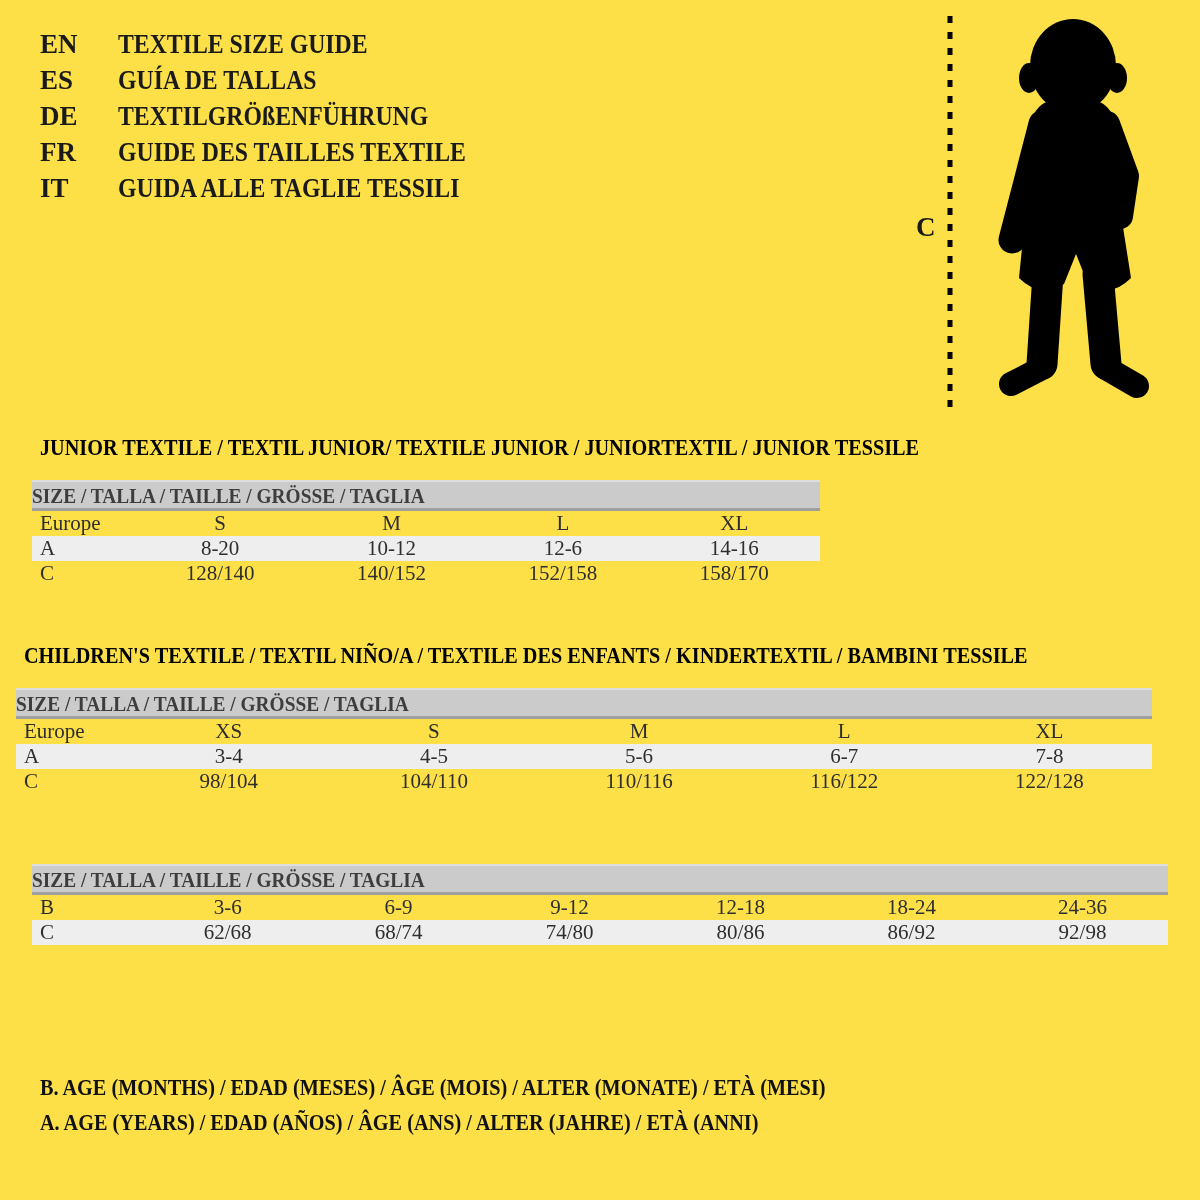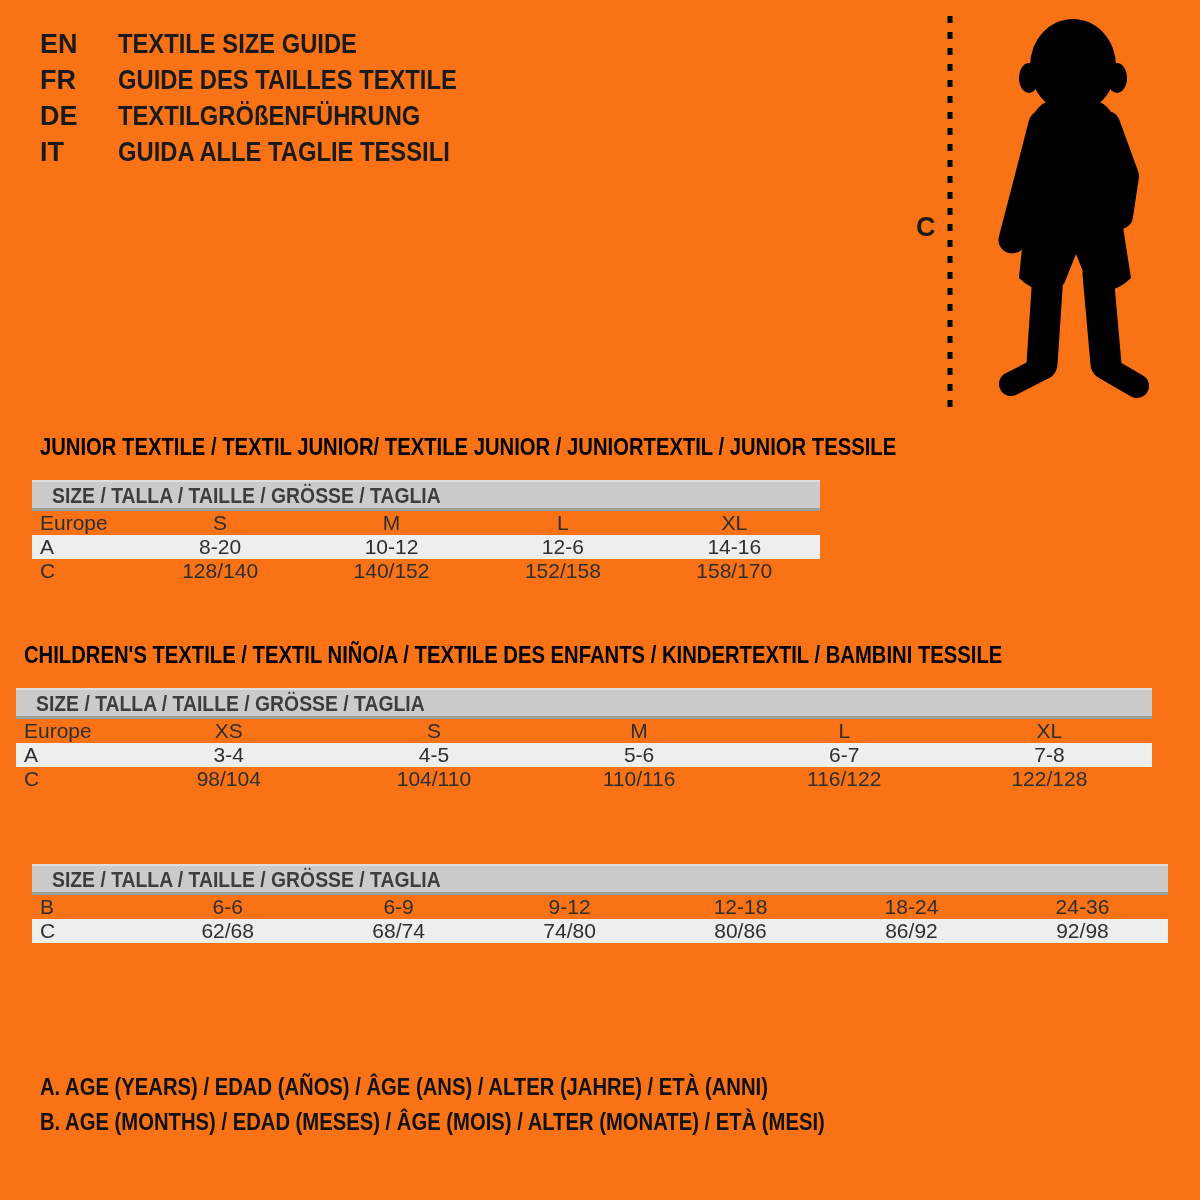--- a/index.html
+++ b/index.html
@@ -1,19 +1,19 @@
 <!DOCTYPE html>
 <html><head>
 <meta charset="utf-8">
 <style>
   * { margin:0; padding:0; box-sizing:border-box; }
   html,body { background:#ffffff; }
   body { width:1200px; height:1200px; position:relative; overflow:hidden;
          font-family:"Liberation Sans", sans-serif; color:#1a1a1a; }
-  .page { position:absolute; inset:0; background:#f97316; }
+  .page { position:absolute; inset:0; background:#fde047;font-family:Liberation Serif, serif; }
 
   .cond { display:inline-block; transform:scaleX(0.88); transform-origin:0 50%; white-space:nowrap; }
 
   
   .langs { position:absolute; left:40px; top:26px; }
   .lang-row { display:flex; height:36px; align-items:center; }
   .lang-code { width:78px; font-size:27px; font-weight:bold; }
   .lang-title { font-size:27px; font-weight:bold; }
 
   
@@ -22,21 +22,21 @@
   .figure svg { position:absolute; left:42px; top:0; }
 
   
   .section { position:absolute; }
   .sec-junior   { left:32px; top:434px;  width:788px; }
   .sec-children { left:16px; top:642px;  width:1136px; }
   .sec-babies   { left:32px; top:852px;  width:1136px; }
   .sec-h { font-size:23px; font-weight:bold; color:#000; padding-left:8px; line-height:27px; }
   .sec-h.two-line { line-height:34px; }
   .bar { background:#cbcbcb; border-top:2px solid #dedede; border-bottom:3px solid #9f9f9f;
-         height:31px; line-height:27px; padding-left:20px; margin-top:19px;
+         height:31px; line-height:27px; padding-left:0; margin-top:19px;
          font-size:22px; font-weight:bold; color:#3d3d3d; }
   .sec-babies .bar { margin-top:12px; }
 
   table { width:100%; border-collapse:collapse; table-layout:fixed; }
   td { height:18px; font-size:21px; color:#2e2e2e; text-align:center; vertical-align:middle;
        font-weight:400; overflow:hidden; }
   td.lbl { text-align:left; padding-left:8px; }
   tr.alt { background:#eeeeee; }
 
   
@@ -47,26 +47,30 @@
 <body>
 
 <div class="page">
 
   <div class="langs">
     <div class="lang-row">
       <span class="lang-code">EN</span>
       <span class="lang-title cond">TEXTILE SIZE GUIDE</span>
     </div>
     <div class="lang-row">
+      <span class="lang-code">ES</span>
+      <span class="lang-title cond">GUÍA DE TALLAS</span>
+    </div>
+    <div class="lang-row">
+      <span class="lang-code">DE</span>
+      <span class="lang-title cond">TEXTILGRÖßENFÜHRUNG</span>
+    </div>
+    <div class="lang-row">
       <span class="lang-code">FR</span>
       <span class="lang-title cond">GUIDE DES TAILLES TEXTILE</span>
-    </div>
-    <div class="lang-row">
-      <span class="lang-code">DE</span>
-      <span class="lang-title cond">TEXTILGRÖßENFÜHRUNG</span>
     </div>
     <div class="lang-row">
       <span class="lang-code">IT</span>
       <span class="lang-title cond">GUIDA ALLE TAGLIE TESSILI</span>
     </div>
   </div>
 
   <div class="figure">
     <span class="c-label">C</span>
     <svg width="222" height="408" viewBox="0 0 222 408">
@@ -186,38 +190,38 @@
           <col style="width:15.05%">
           <col style="width:15.05%">
           <col style="width:15.05%">
           <col style="width:15.05%">
           <col style="width:15.05%">
           <col style="width:15.05%">
         </colgroup>
       <tbody>
           <tr>
         <td class="lbl">B</td>
-        <td>6-6</td>
+        <td>3-6</td>
         <td>6-9</td>
         <td>9-12</td>
         <td>12-18</td>
         <td>18-24</td>
         <td>24-36</td>
       </tr>
       <tr class="alt">
         <td class="lbl">C</td>
         <td>62/68</td>
         <td>68/74</td>
         <td>74/80</td>
         <td>80/86</td>
         <td>86/92</td>
         <td>92/98</td>
       </tr>
     </tbody>
       </table>
   </div>
 
   <div class="notes">
+    <div class="note"><span class="cond">B. AGE (MONTHS) / EDAD (MESES) / ÂGE (MOIS) / ALTER (MONATE) / ETÀ (MESI)</span></div>
     <div class="note"><span class="cond">A. AGE (YEARS) / EDAD (AÑOS) / ÂGE (ANS) / ALTER (JAHRE) / ETÀ (ANNI)</span></div>
-    <div class="note"><span class="cond">B. AGE (MONTHS) / EDAD (MESES) / ÂGE (MOIS) / ALTER (MONATE) / ETÀ (MESI)</span></div>
   </div>
 
 </div>
 
 </body></html>

